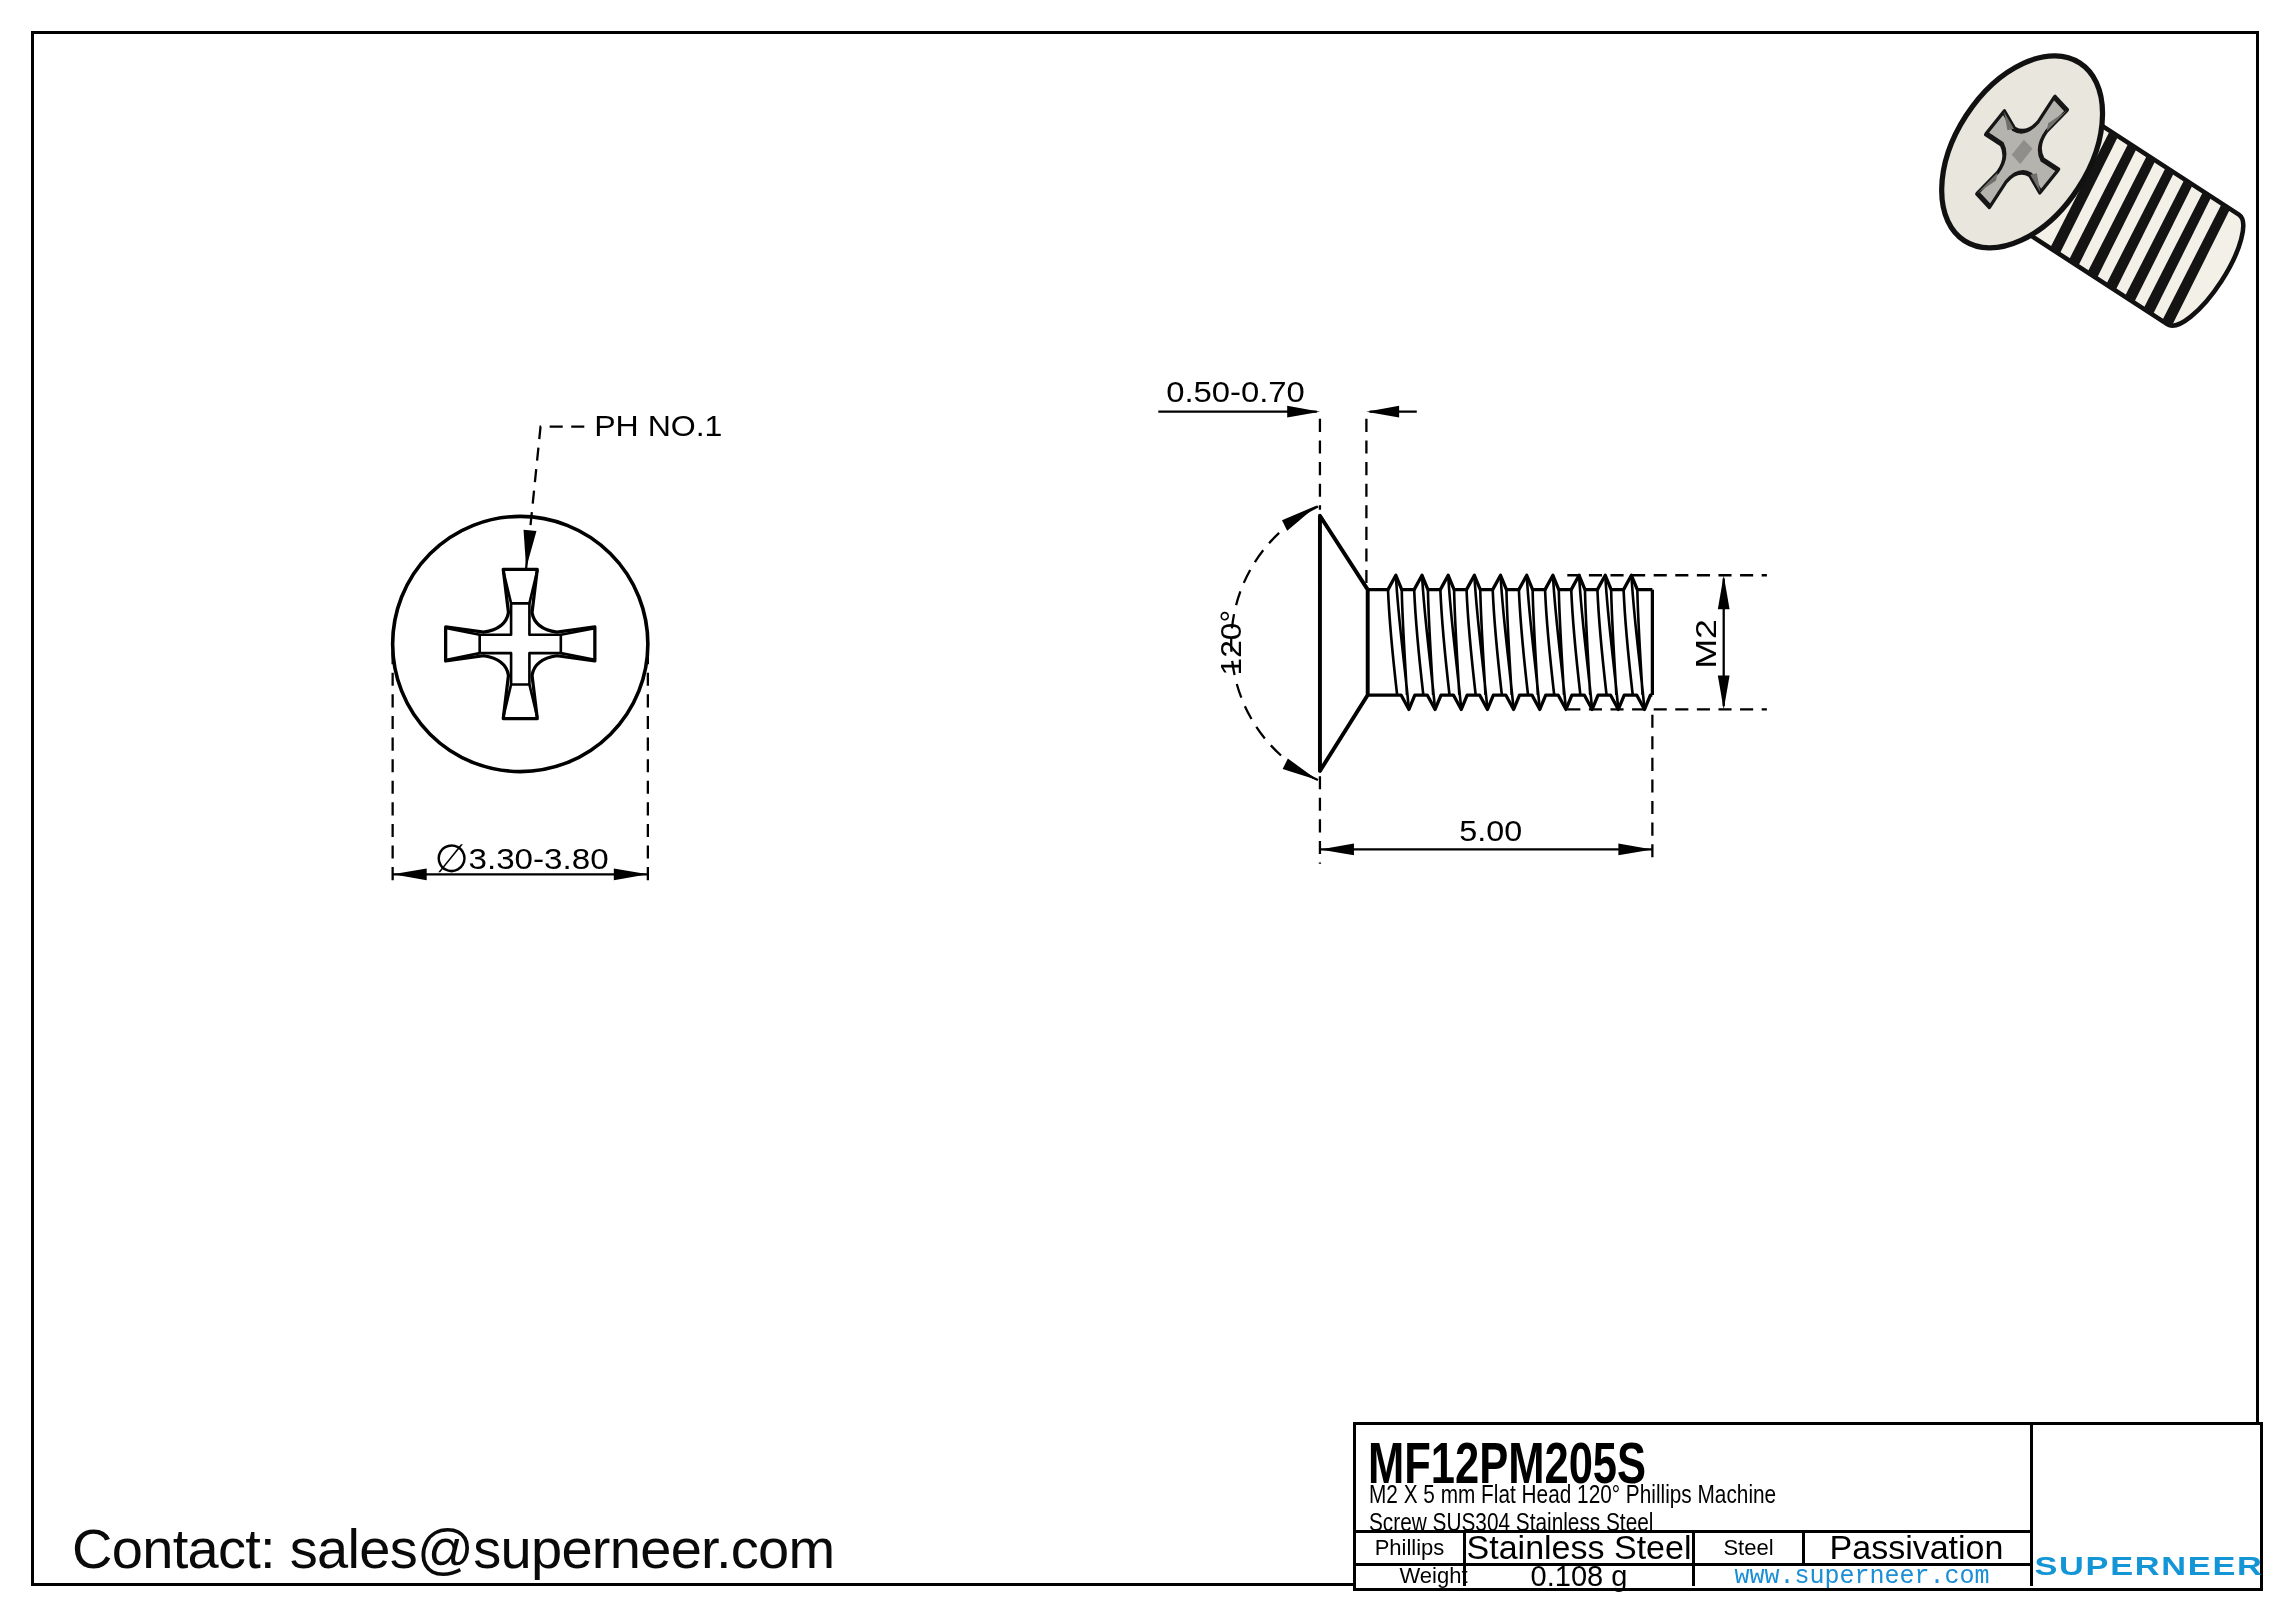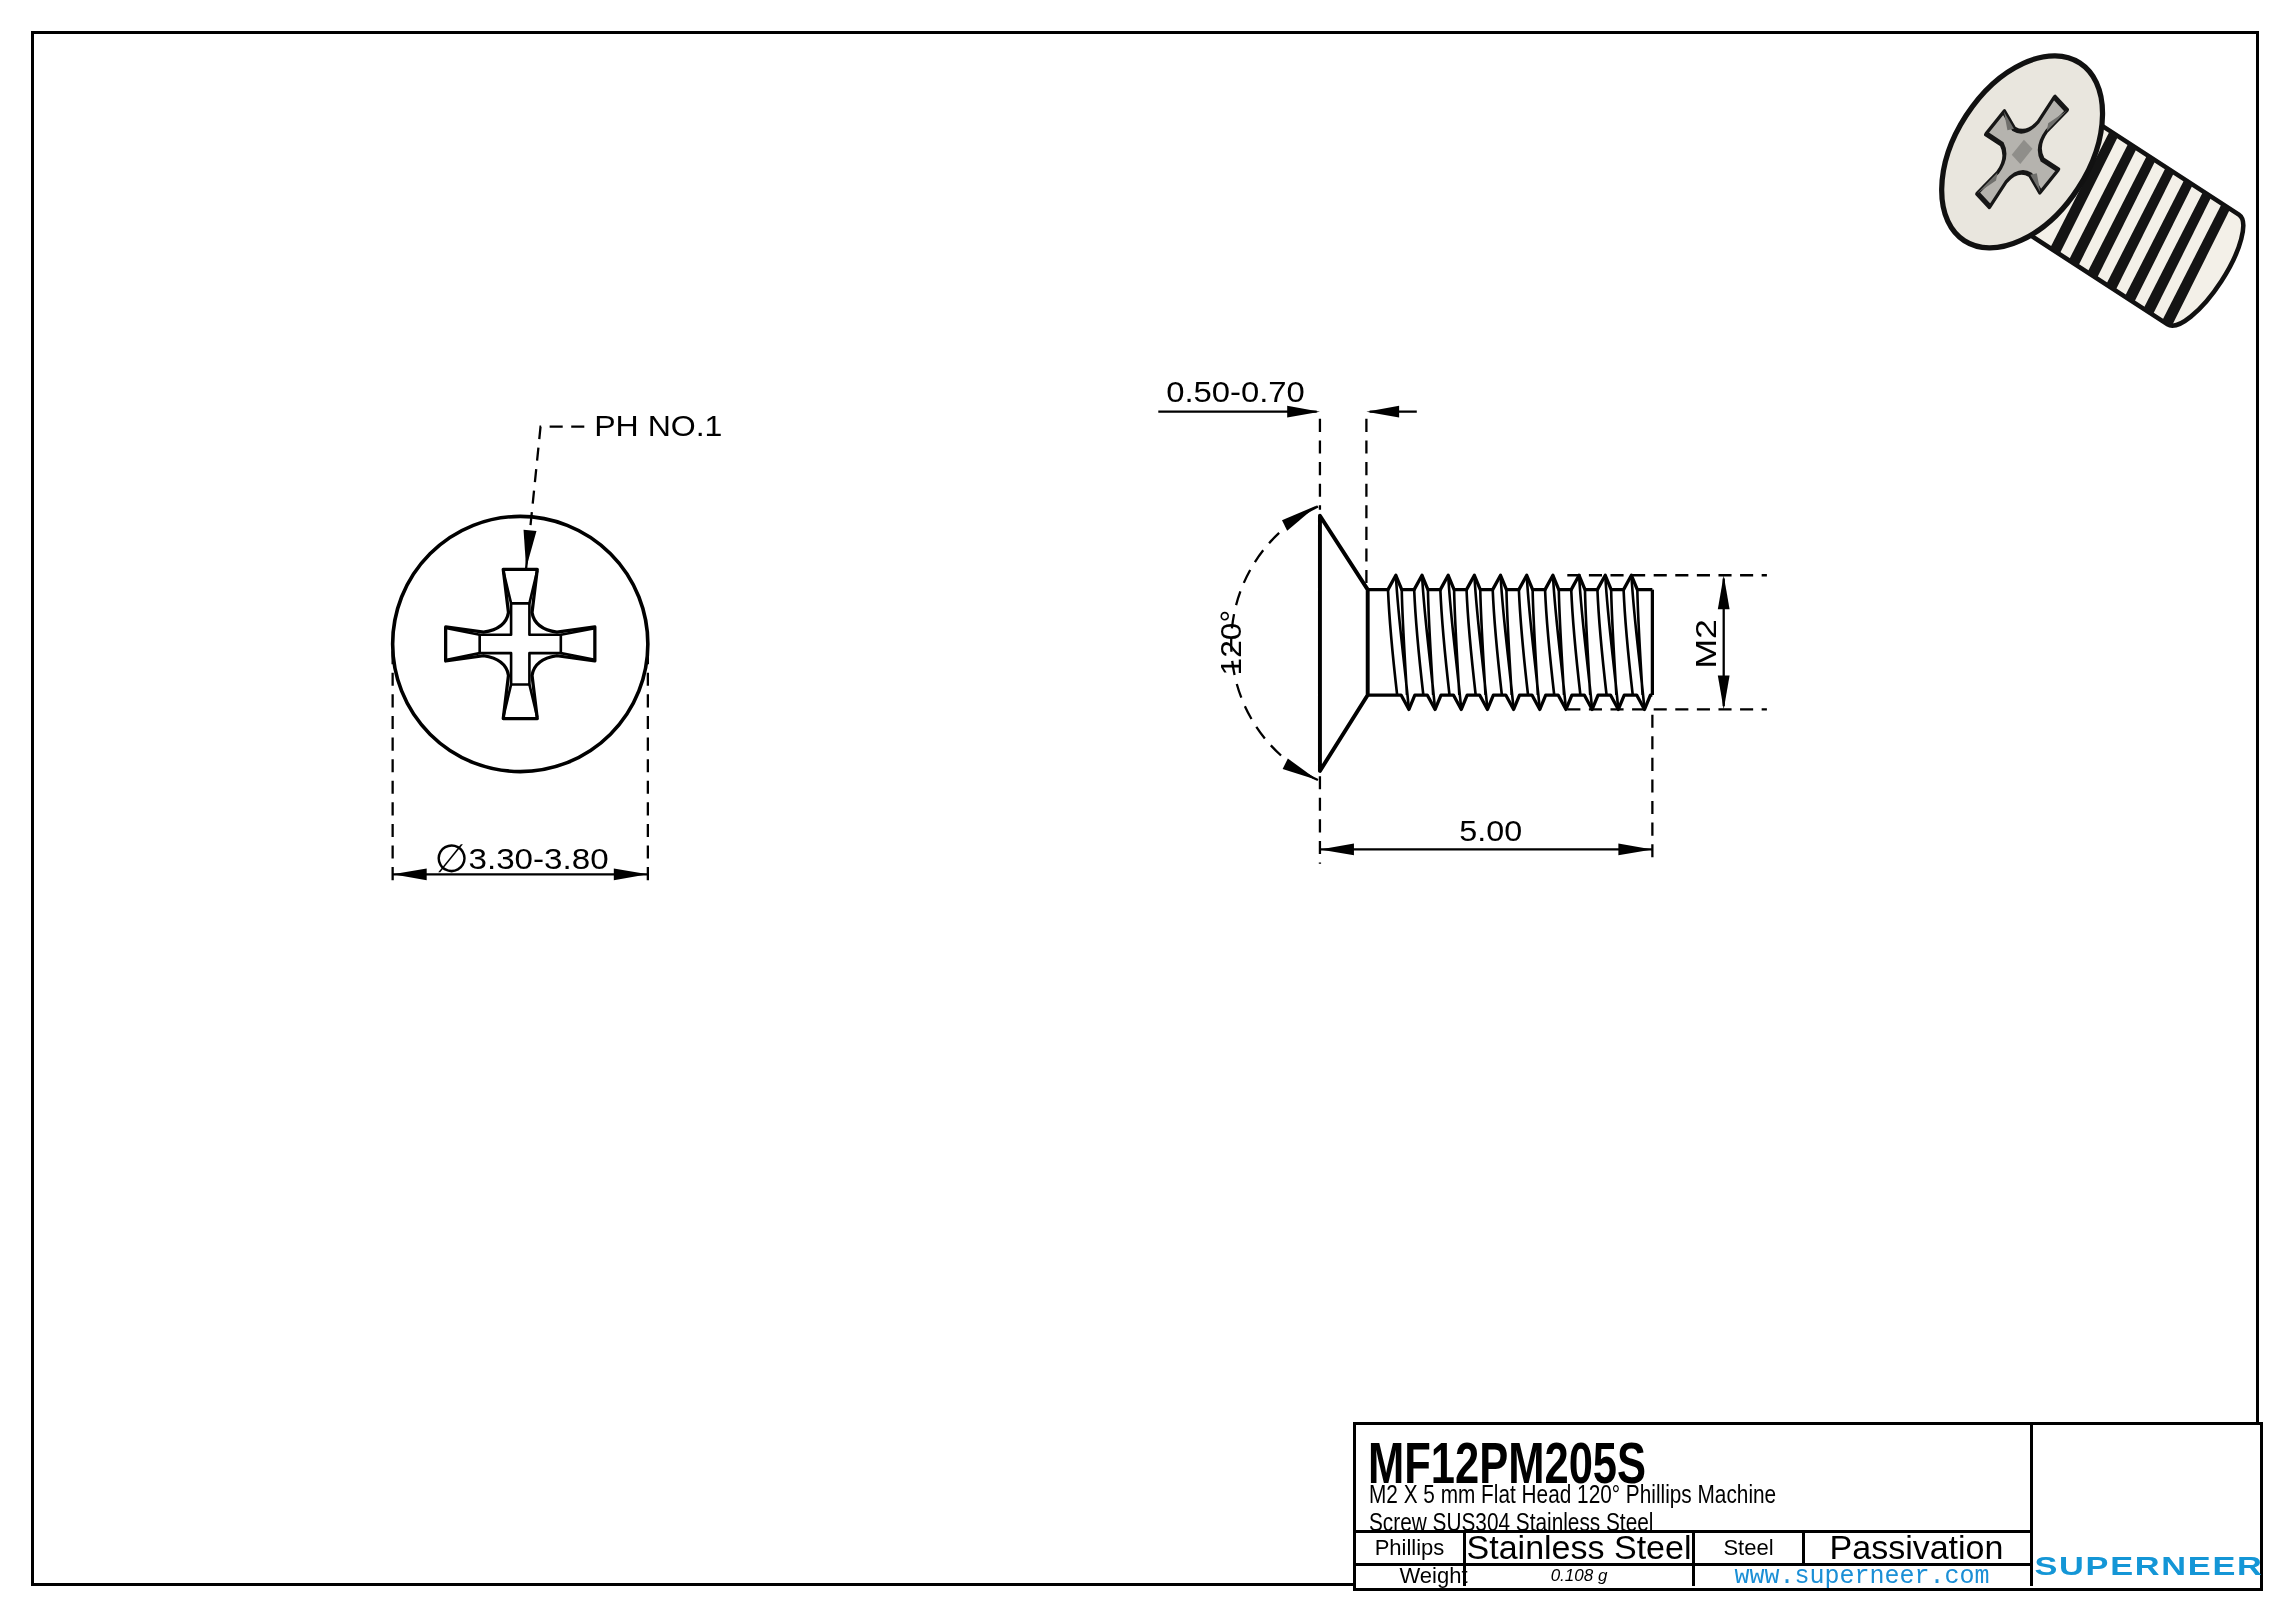--- a/index.html
+++ b/index.html
@@ -137,21 +137,22 @@
 
     <div class="partnum">MF12PM205S</div>
     <div class="desc" style="top:54px;">M2 X 5 mm  Flat Head 120° Phillips Machine</div>
     <div class="desc" style="top:82px;">Screw SUS304 Stainless Steel</div>
 
     <div class="tb-cell" style="left:0;top:107px;width:107px;height:31px;font-size:22px;">Phillips</div>
     <div class="tb-cell" style="left:110px;top:107px;width:226px;height:31px;font-size:34px;">Stainless Steel</div>
     <div class="tb-cell" style="left:339px;top:107px;width:107px;height:31px;font-size:22px;">Steel</div>
     <div class="tb-cell" style="left:448px;top:107px;width:225px;height:31px;font-size:34px;text-align:right;">Passivation</div>
     <div class="tb-cell" style="left:0;top:141px;width:107px;height:20px;font-size:22px;margin-left:24px;">Weight</div>
-    <div class="tb-cell" style="left:110px;top:141px;width:226px;height:20px;font-size:17px;font-style:italic;">0.108 g</div>
+    <div class="tb-cell" style="left:110px;top:141px;width:226px;height:20px;font-size:29px;">0.108 g</div>
     <div class="tb-cell" style="left:339px;top:141px;width:334px;height:20px;font-size:25px;color:#1b8fd6;font-family:Liberation Mono, monospace;">www.superneer.com</div>
 
     <div class="brandmark" style="left:676px;top:126px;width:234px;text-align:center;color:#1496d6;">SUPERNEER</div>
   </div>
 
+  <div class="contact">Contact: sales@superneer.com</div>
 
 </div>
 
 
 </body></html>

